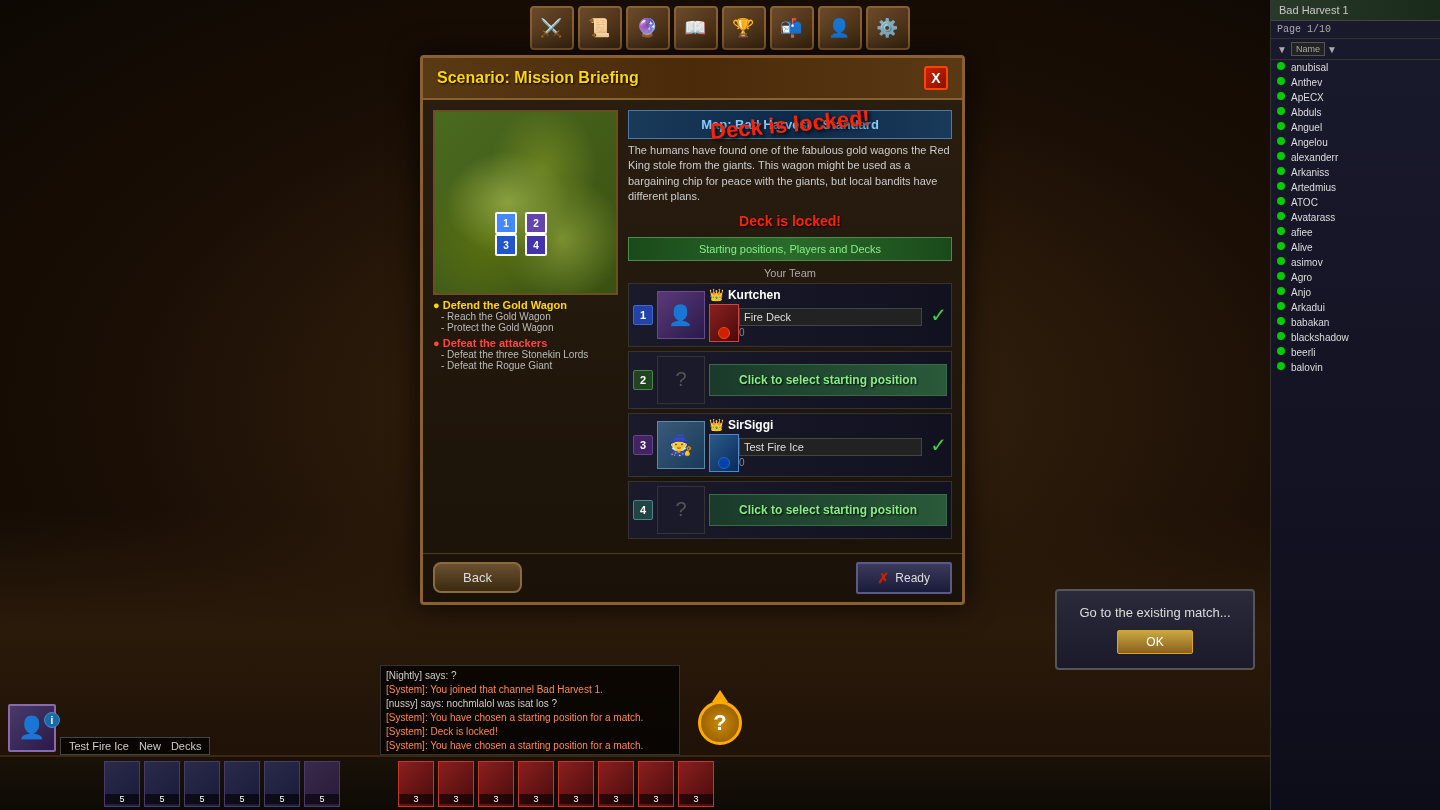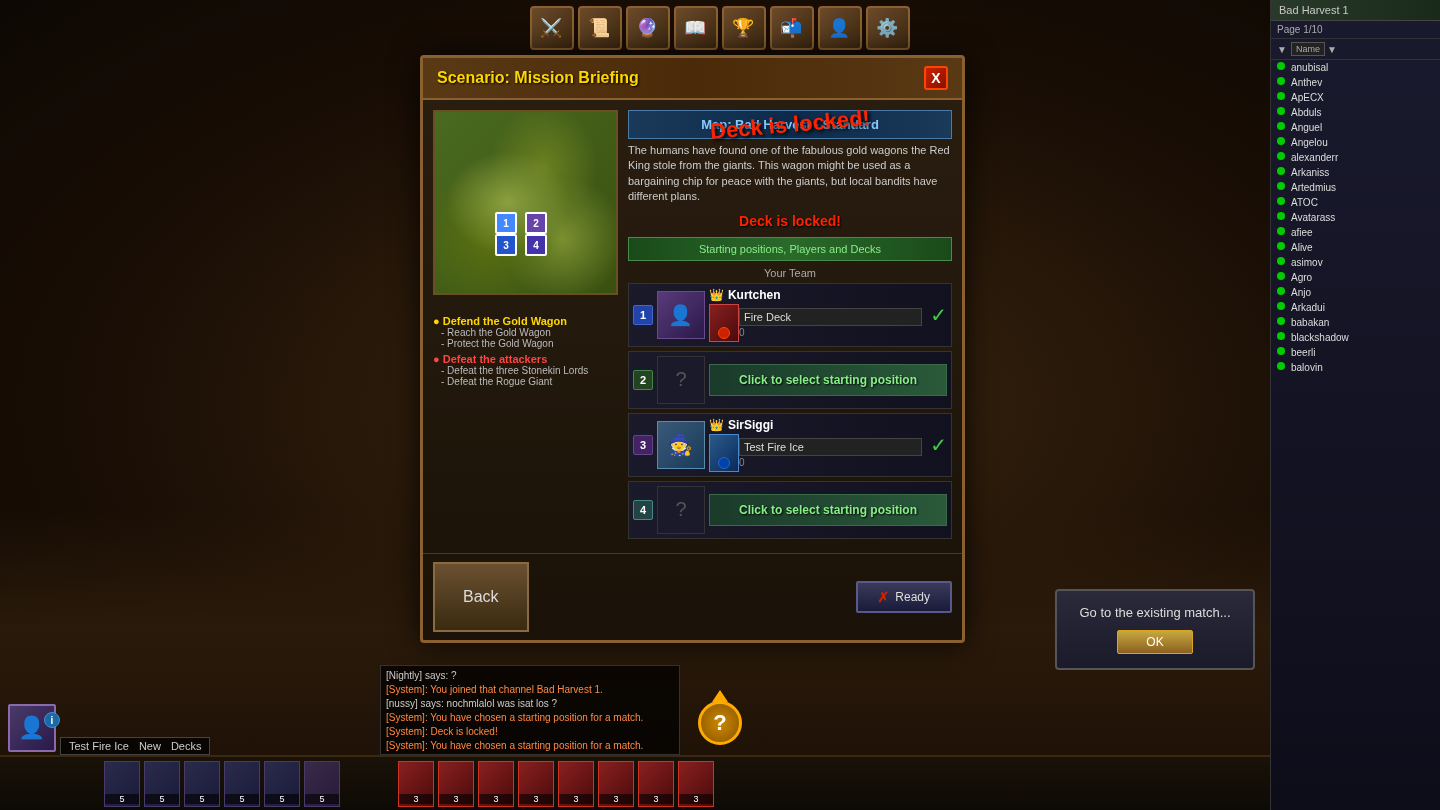--- a/index.html
+++ b/index.html
@@ -71,20 +71,21 @@
       padding: 4px 8px;
       border-bottom: 1px solid #444;
     }
     .sidebar-page {
       display: flex;
       align-items: center;
       padding: 3px 6px;
       border-bottom: 1px solid #333;
       font-size: 10px;
       color: #aaa;
+      font-family: Liberation Mono, monospace;
     }
     .sidebar-sort {
       display: flex;
       align-items: center;
       padding: 3px 6px;
       border-bottom: 1px solid #333;
       font-size: 10px;
       color: #aaa;
     }
     .sort-btn {
@@ -288,21 +289,21 @@
       font-size: 10px;
       font-weight: bold;
     }
     .map-pos-1 { top: 100px; left: 60px; }
     .map-pos-2 { top: 100px; left: 90px; background: #6644aa; }
     .map-pos-3 { top: 122px; left: 60px; background: #2255cc; }
     .map-pos-4 { top: 122px; left: 90px; background: #4433aa; }
 
     
     .objectives {
-      margin-top: 20px;
+      margin-top: 4px;
     }
     .objective-item {
       margin-bottom: 4px;
     }
     .objective-header {
       font-size: 11px;
       font-weight: bold;
     }
     .obj-gold { color: #ffd700; }
     .obj-orange { color: #ff8800; }
@@ -504,24 +505,24 @@
       padding: 8px 10px;
       display: flex;
       align-items: center;
       justify-content: space-between;
       border-top: 1px solid #4a3a20;
     }
     .back-btn {
       background: linear-gradient(to bottom, #6a5030, #3a2a10);
       border: 2px solid #8a6a40;
       color: #ddd;
-      font-size: 16px;
-      padding: 24px 28px;
+      font-size: 13px;
+      padding: 6px 28px;
       cursor: pointer;
-      border-radius: 0;
+      border-radius: 8px;
     }
     .ready-btn {
       background: linear-gradient(to bottom, #3a3a5a, #1a1a3a);
       border: 2px solid #5a5a8a;
       color: #ddd;
       font-size: 12px;
       padding: 6px 20px;
       cursor: pointer;
       border-radius: 2px;
       display: flex;

